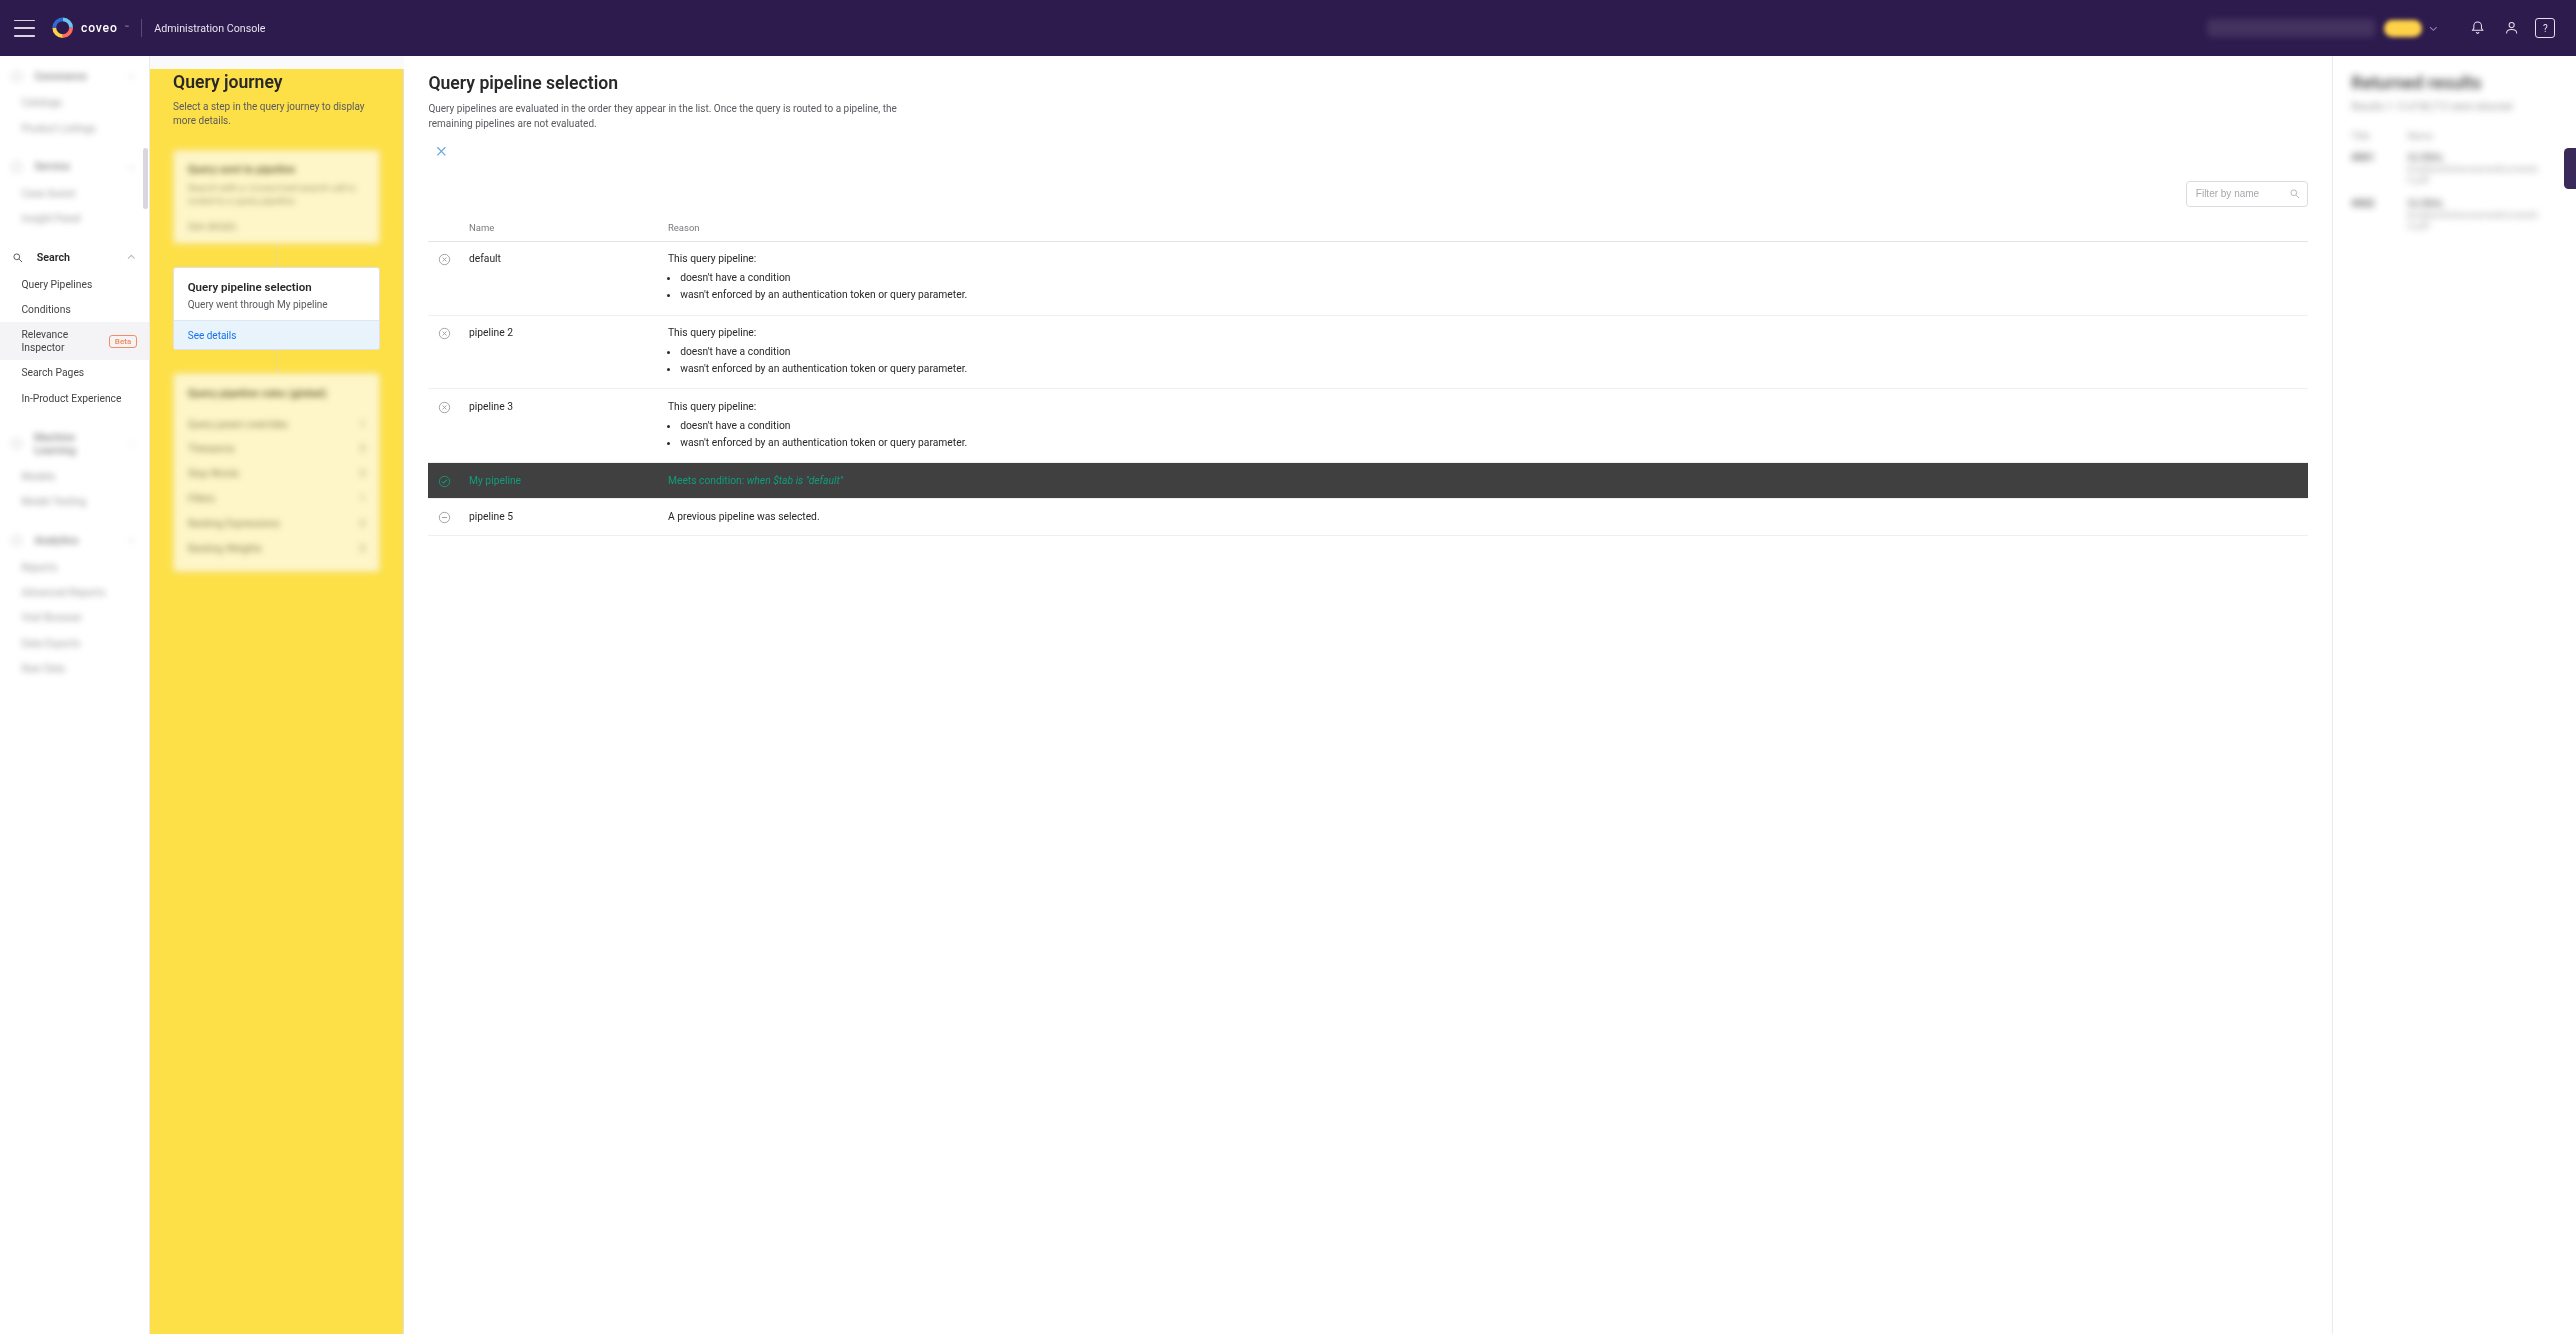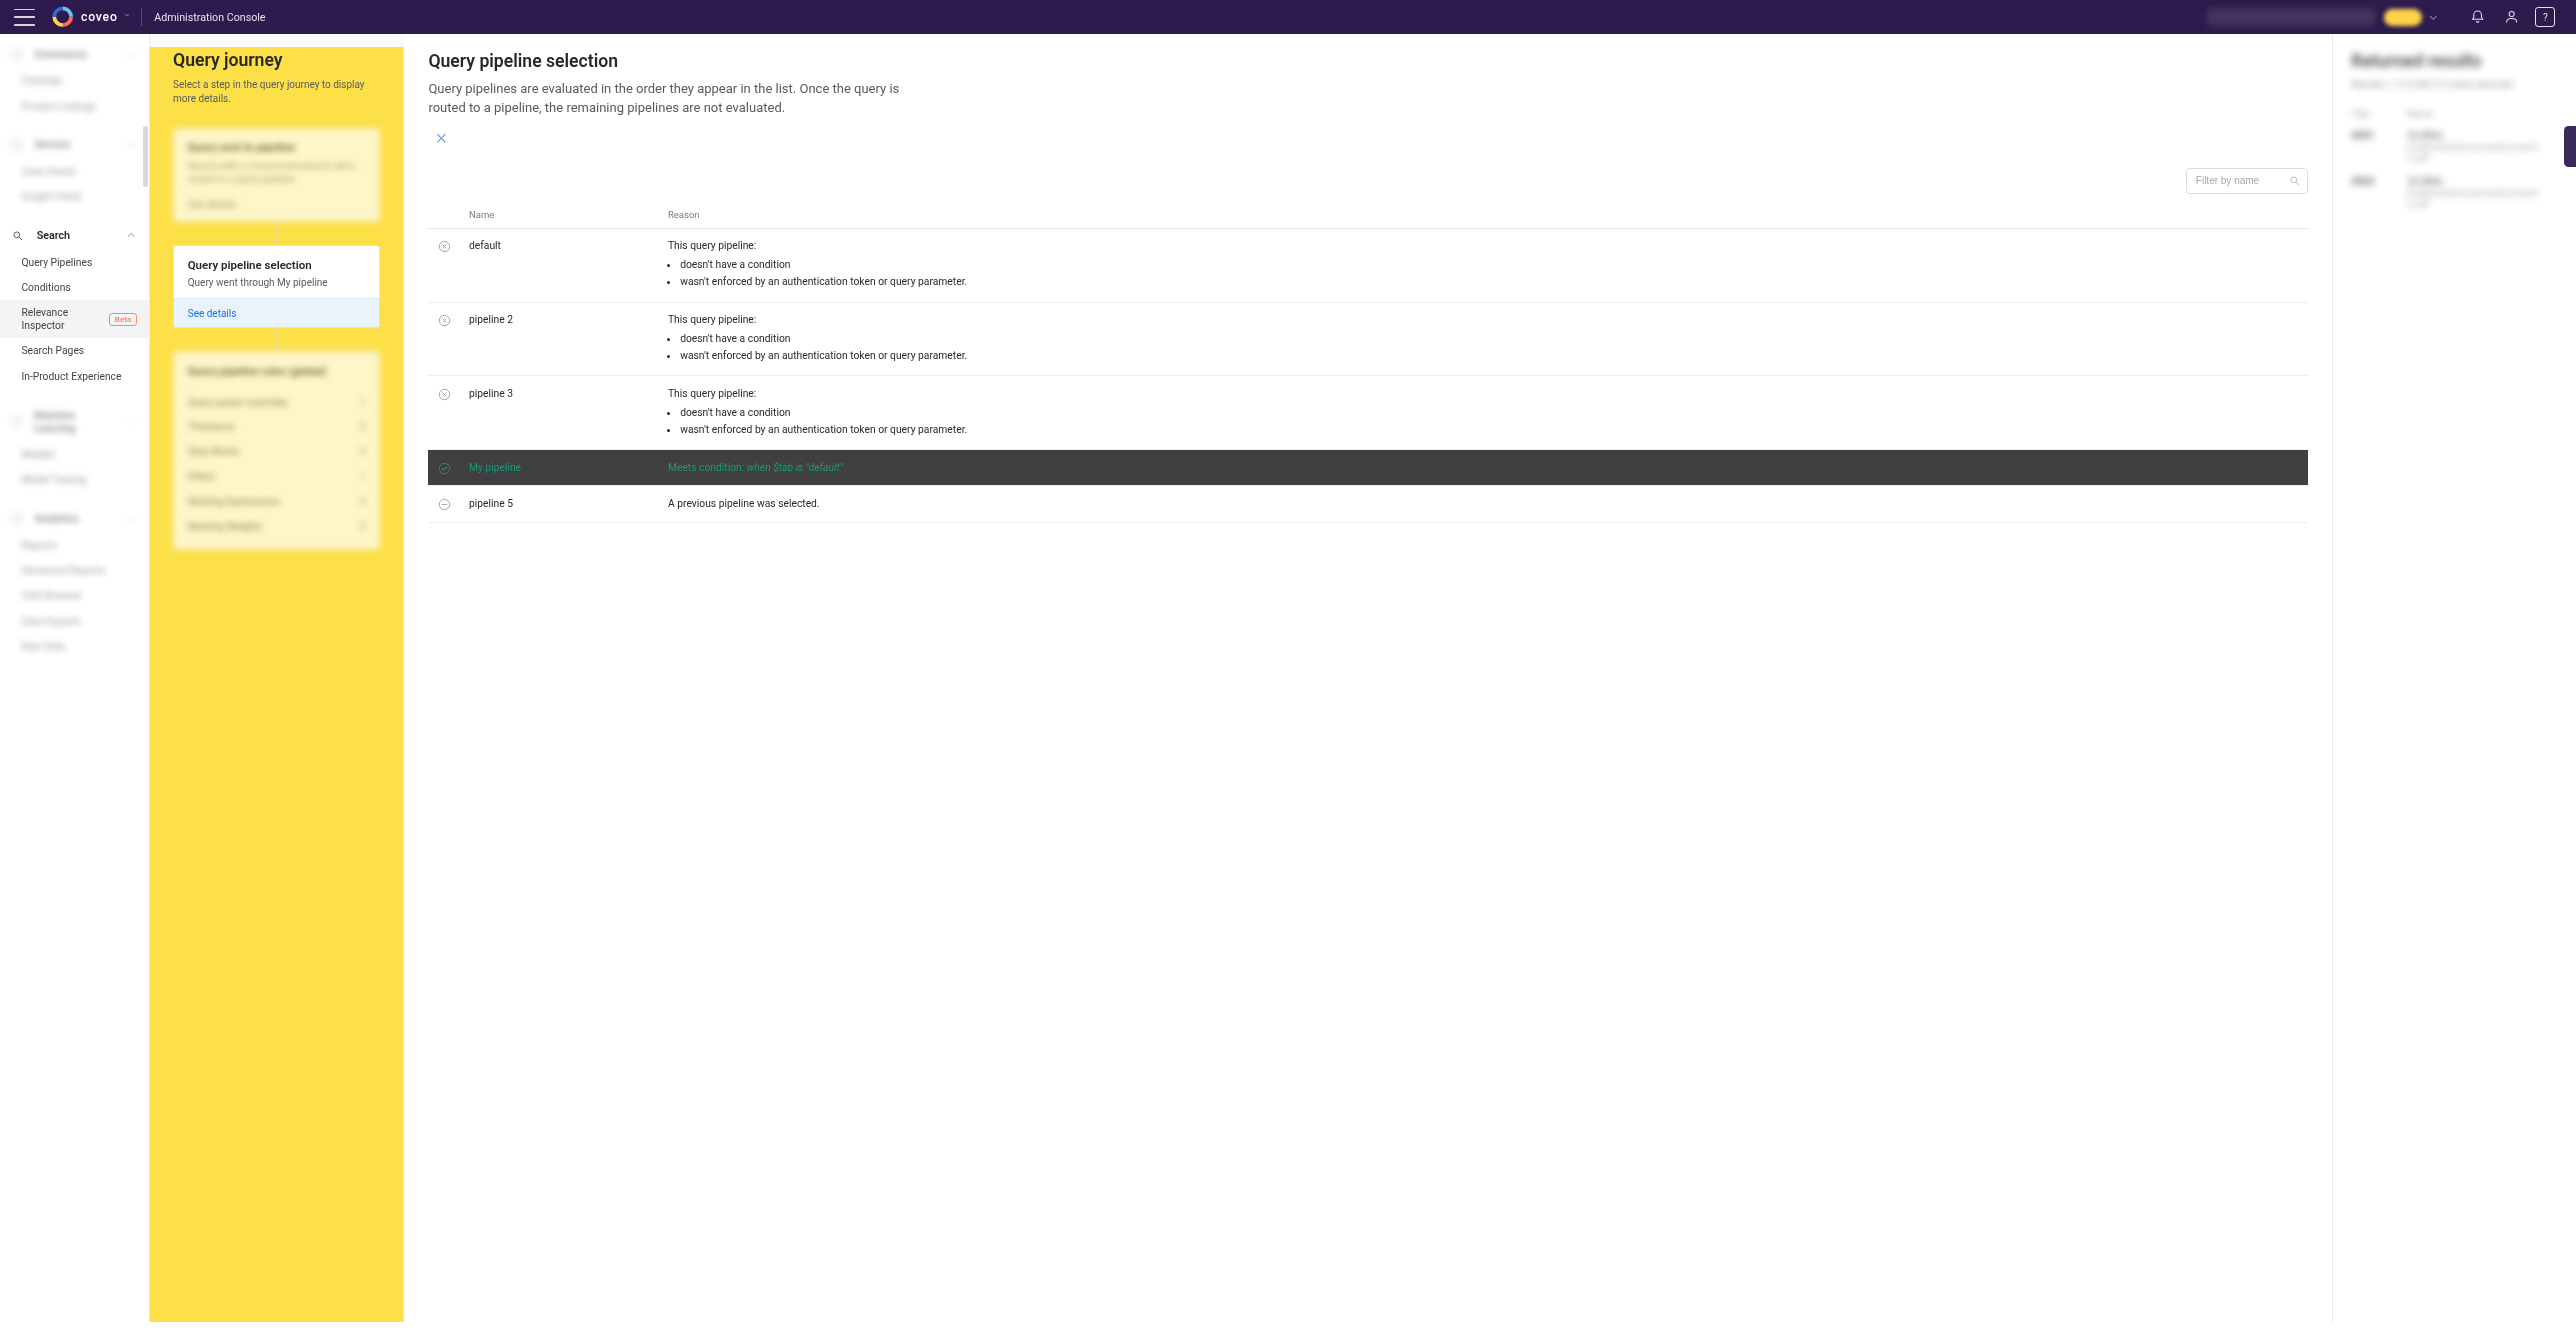--- a/index.html
+++ b/index.html
@@ -6,21 +6,21 @@
   body {
     font-family: -apple-system, BlinkMacSystemFont, "Segoe UI", Roboto, Helvetica, Arial, sans-serif;
     font-size: 10.7px;
     color: #282829;
     background: #fff;
     overflow: hidden;
   }
 
   
   .topbar {
-    height: 34px;
+    height: 56px;
     background: #2e1b4e;
     display: flex;
     align-items: center;
     padding: 0 13.7px;
     color: #fff;
   }
   .topbar .hamburger { width: 21.4px; height: 17px; margin-right: 17px; display:flex; flex-direction:column; justify-content:space-between; cursor:pointer;}
   .topbar .hamburger span { display:block; height:1.5px; background:#d9d3e2; border-radius:0.8px;}
   .topbar .brand { display:flex; align-items:center; gap:7.6px; }
   .topbar .brand .logo { width:21.4px; height:21.4px; position:relative; }
@@ -100,21 +100,21 @@
   .rules-card .title { font-weight:600; font-size:11px;}
   .rules-list { margin-top:12.2px;}
   .rules-list .row { display:flex; justify-content:space-between; padding:6.9px 0; font-size:10px; color:#555;}
   .rules-list .row .count { color:#888;}
 
   
   .detail-col {
     flex:1; background:#fff; padding:17px 24.4px 0 24.4px; overflow:auto; min-width:0;
   }
   .detail-col h2 { font-size:17.6px; font-weight:600; margin-bottom:7.6px; color:#282829;}
-  .detail-col .desc { font-size:13px; color:#5a5a60; line-height:1.5; margin-bottom:13.7px; max-width:489px;}
+  .detail-col .desc { font-size:10px; color:#5a5a60; line-height:1.5; margin-bottom:13.7px; max-width:489px;}
   .close-x { width:13.7px; height:13.7px; color:#6ea8dc; margin-left:7.6px; margin-bottom:23px; cursor:pointer; display:inline-block;}
   .close-x svg { width:10.7px; height:10.7px; stroke:#6ea8dc; stroke-width:2;}
 
   .filter-row { display:flex; justify-content:flex-end; margin-bottom:7.6px;}
   .filter-input { position:relative; width:122px;}
   .filter-input input {
     width:100%; height:26px; border:0.8px solid #dcdbe0; border-radius:3.8px;
     padding:0 23px 0 9.2px; font-size:10px; color:#555; outline:none;
   }
   .filter-input input::placeholder { color:#a8a7ac; }

